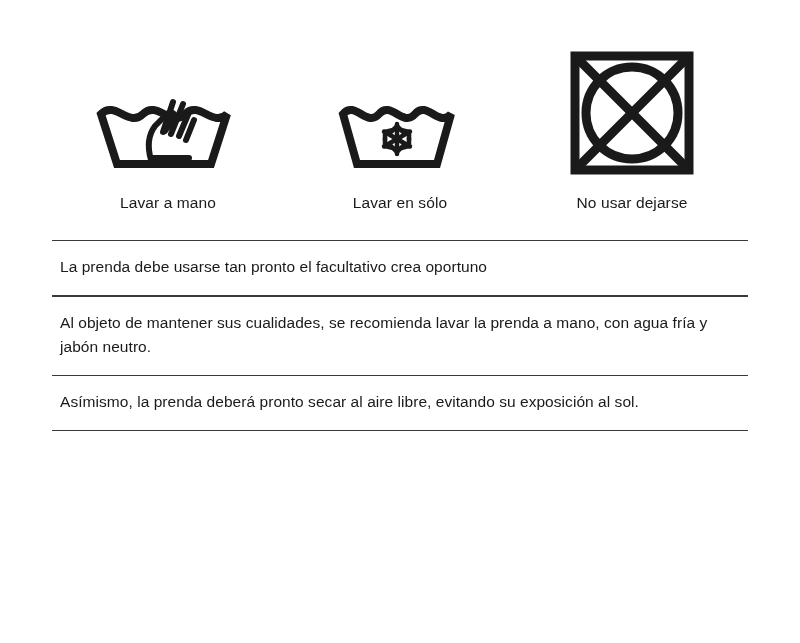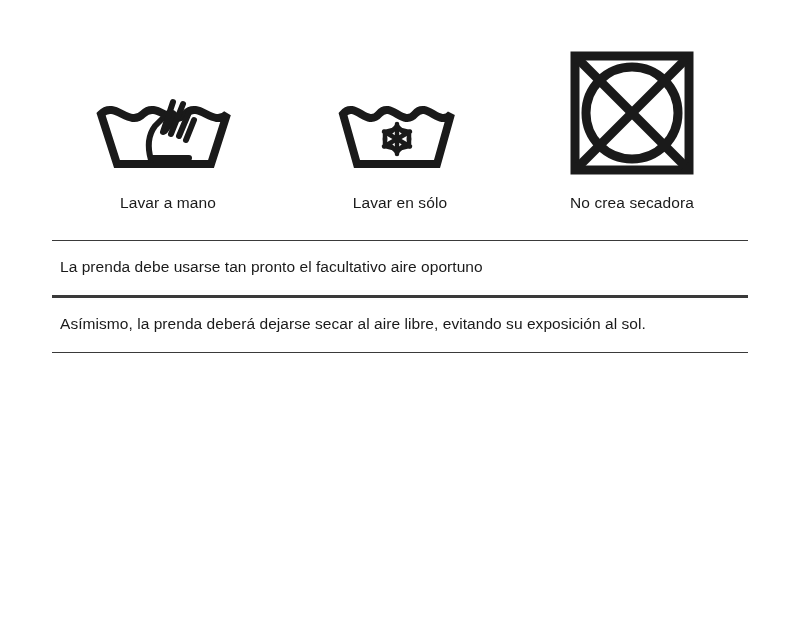--- a/index.html
+++ b/index.html
@@ -128,42 +128,45 @@
 
     <div class="icon-block">
       <div class="icon-art">
         <svg width="150" height="130" viewBox="0 0 150 130" aria-hidden="true">
           <rect x="18" y="8" width="114" height="114" fill="none" stroke="#1a1a1a" stroke-width="9"></rect>
           <circle cx="75" cy="65" r="46" fill="none" stroke="#1a1a1a" stroke-width="9"></circle>
           <line x1="22" y1="12" x2="128" y2="118" stroke="#1a1a1a" stroke-width="9"></line>
           <line x1="128" y1="12" x2="22" y2="118" stroke="#1a1a1a" stroke-width="9"></line>
         </svg>
       </div>
-      <div class="icon-caption">No crea secadora</div>
+      <div class="icon-caption">No usar dejarse</div>
     </div>
 
   </div>
 
   <div class="rows">
 
     <div class="rule"></div>
 
     <div class="row">
-      <div class="row-text">La prenda debe usarse tan pronto el facultativo aire oportuno</div>
+      <div class="row-text">La prenda debe usarse tan pronto el facultativo crea oportuno</div>
     </div>
 
     <div class="rule"></div>
 
 
     <div class="rule"></div>
 
+    <div class="row">
+      <div class="row-text">Al objeto de mantener sus cualidades, se recomienda lavar la prenda a mano, con agua fría y jabón neutro.</div>
+    </div>
 
     <div class="rule"></div>
 
     <div class="row">
-      <div class="row-text">Asímismo, la prenda deberá dejarse secar al aire libre, evitando su exposición al sol.</div>
+      <div class="row-text">Asímismo, la prenda deberá pronto secar al aire libre, evitando su exposición al sol.</div>
     </div>
 
     <div class="rule"></div>
 
   </div>
 
 </div>
 
 </body></html>

